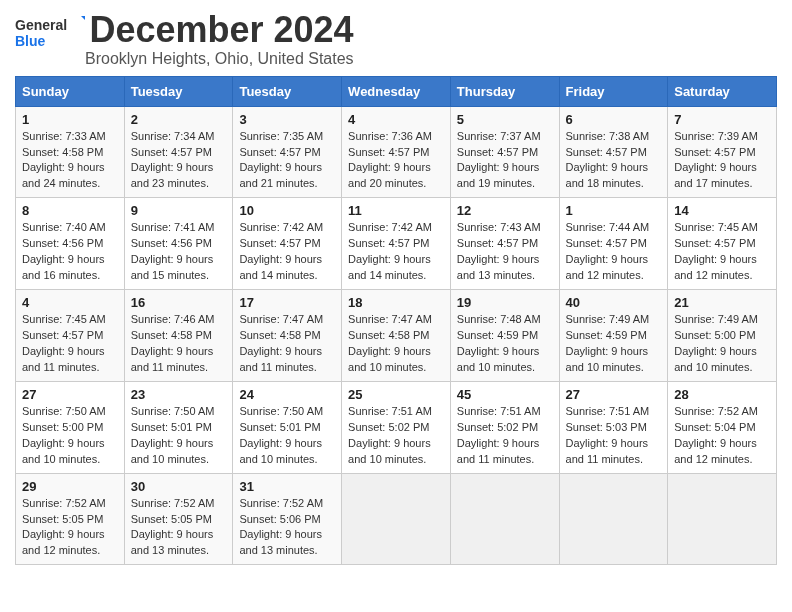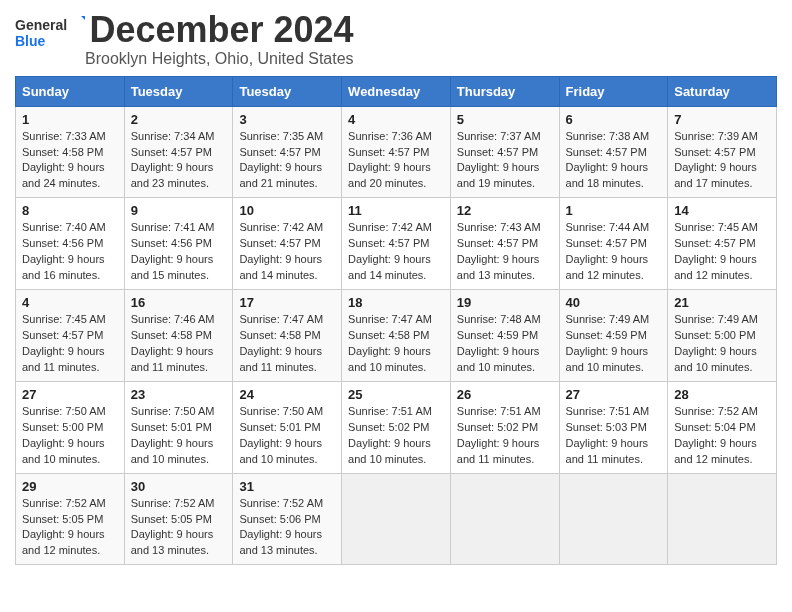--- a/index.html
+++ b/index.html
@@ -208,21 +208,21 @@
         </td>
         <td>
           <span class="day-num">24</span>
           <span class="day-info">Sunrise: 7:50 AM<br>Sunset: 5:01 PM<br>Daylight: 9 hours and 10 minutes.</span>
         </td>
         <td>
           <span class="day-num">25</span>
           <span class="day-info">Sunrise: 7:51 AM<br>Sunset: 5:02 PM<br>Daylight: 9 hours and 10 minutes.</span>
         </td>
         <td>
-          <span class="day-num">26</span>
+          <span class="day-num">45</span>
           <span class="day-info">Sunrise: 7:51 AM<br>Sunset: 5:02 PM<br>Daylight: 9 hours and 11 minutes.</span>
         </td>
         <td>
           <span class="day-num">27</span>
           <span class="day-info">Sunrise: 7:51 AM<br>Sunset: 5:03 PM<br>Daylight: 9 hours and 11 minutes.</span>
         </td>
         <td>
           <span class="day-num">28</span>
           <span class="day-info">Sunrise: 7:52 AM<br>Sunset: 5:04 PM<br>Daylight: 9 hours and 12 minutes.</span>
         </td>

